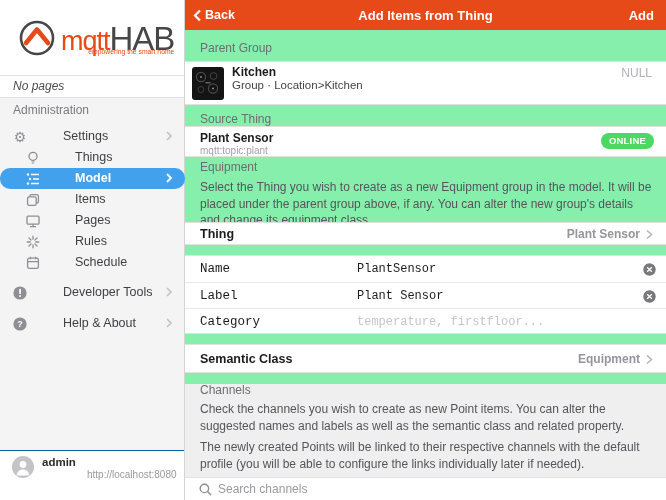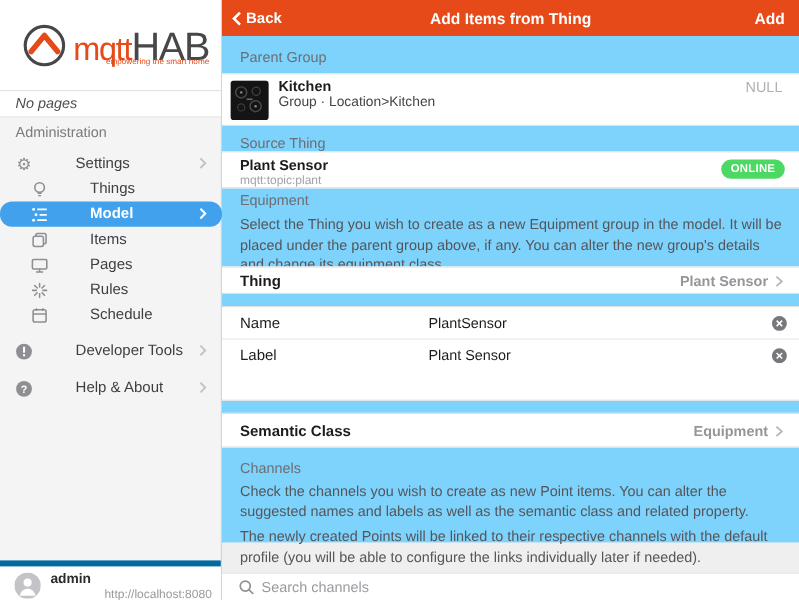--- a/index.html
+++ b/index.html
@@ -31,29 +31,29 @@
   .side-section-label { position:absolute; left:13px; top:103px; font-size:12px; color:#7a7a7f; }
   .side-item { position:absolute; left:0; width:185px; height:21px; line-height:21px; font-size:12.5px; color:#3f3f42; cursor:pointer; }
   .side-item .lbl { position:absolute; left:31px; top:0;margin-left:32px; }
   .side-item.sub .lbl { left:43px; }
   .side-item .ic { position:absolute; left:12px; top:2.5px; width:16px; height:16px; }
   .side-item.sub .ic { left:25px; }
   .side-item .chev { position:absolute; right:10px; top:4px; width:12px; height:12px; }
   .side-item.selected { background:#42a1ec; color:#fff; font-weight:bold;border-radius:10px; }
   .gear-glyph { font-size:14px; color:#8e8e93; line-height:16px; display:block; text-align:center; font-style:normal; }
   .user-area {
-    position:absolute; left:0; bottom:0; width:100%; height:33px; background:#fff;
-    border-top:5px solid #0369a1;
+    position:absolute; left:0; bottom:0; width:100%; height:50px; background:#fff;
+    border-top:1px solid #0369a1;
   }
   .user-avatar { position:absolute; left:12px; top:5px; width:22px; height:22px; }
   .user-name { position:absolute; left:42px; top:5px; font-size:11.5px; font-weight:bold; color:#2b2b2b; }
   .user-url { position:absolute; left:42px; top:18px; font-size:10px; color:#9a9a9f;padding-left:45px; }
 
   
-  .main { position:absolute; left:185px; top:0; width:481px; height:452px; background:#7dd3fc; }
+  .main { position:absolute; left:185px; top:0; width:481px; height:384px; background:#86efac; }
   .navbar {
     position:absolute; left:0; top:0; width:100%; height:30px; background:#e64a19; color:#fff;
   }
   .nav-back { position:absolute; left:8px; top:0; height:30px; display:flex; align-items:center; gap:3px; font-size:12.5px; font-weight:bold; cursor:pointer; }
   .nav-title { position:absolute; left:0; width:100%; text-align:center; top:8px; font-size:13px; font-weight:bold; }
   .nav-add { position:absolute; right:12px; top:8px; font-size:13px; font-weight:bold; cursor:pointer; }
 
   .sec-label { position:absolute; left:15px; font-size:12px; color:#6d6d72; }
   .card { position:absolute; left:0; width:100%; background:#fff; border-top:1px solid #e1e1e3; border-bottom:1px solid #e1e1e3; }
 
@@ -268,36 +268,40 @@
     <div class="card row-line" style="top:222px;">
       <div class="row-label">Thing</div>
       <div class="row-after">
         <span>Plant Sensor</span>
         <svg width="10" height="11" viewBox="0 0 10 11">
             <polyline points="3,1.5 7.5,5.5 3,9.5" fill="none" stroke="#b5b5ba" stroke-width="1.5"></polyline>
           </svg>
       </div>
     </div>
 
-    <div class="card form-block" style="top:255px;">
+    <div class="card form-block" style="top:255px;font-family:Liberation Mono, monospace;">
       <div class="frm-row" style="top:0">
         <div class="frm-label">Name</div>
         <input class="frm-input" type="text" value="PlantSensor" style="">
         <svg class="frm-clear" viewBox="0 0 13 13">
           <circle cx="6.5" cy="6.5" r="6.2" fill="#77777c"></circle>
           <path d="M4.2 4.2 L8.8 8.8 M8.8 4.2 L4.2 8.8" stroke="#fff" stroke-width="1.3"></path>
         </svg>
       </div>
       <div class="frm-row" style="top:26px">
         <div class="frm-label">Label</div>
         <input class="frm-input" type="text" value="Plant Sensor" style="">
         <svg class="frm-clear" viewBox="0 0 13 13">
           <circle cx="6.5" cy="6.5" r="6.2" fill="#77777c"></circle>
           <path d="M4.2 4.2 L8.8 8.8 M8.8 4.2 L4.2 8.8" stroke="#fff" stroke-width="1.3"></path>
         </svg>
+      </div>
+      <div class="frm-row" style="top:52px">
+        <div class="frm-label">Category</div>
+        <input class="frm-input" type="text" placeholder="temperature, firstfloor..." style="">
       </div>
     </div>
 
     <div class="card row-line" style="top:344px; height:29px;">
       <div class="row-label" style="top:7px">Semantic Class</div>
       <div class="row-after" style="top:7px">
         <span>Equipment</span>
         <svg width="10" height="11" viewBox="0 0 10 11">
             <polyline points="3,1.5 7.5,5.5 3,9.5" fill="none" stroke="#b5b5ba" stroke-width="1.5"></polyline>
           </svg>

